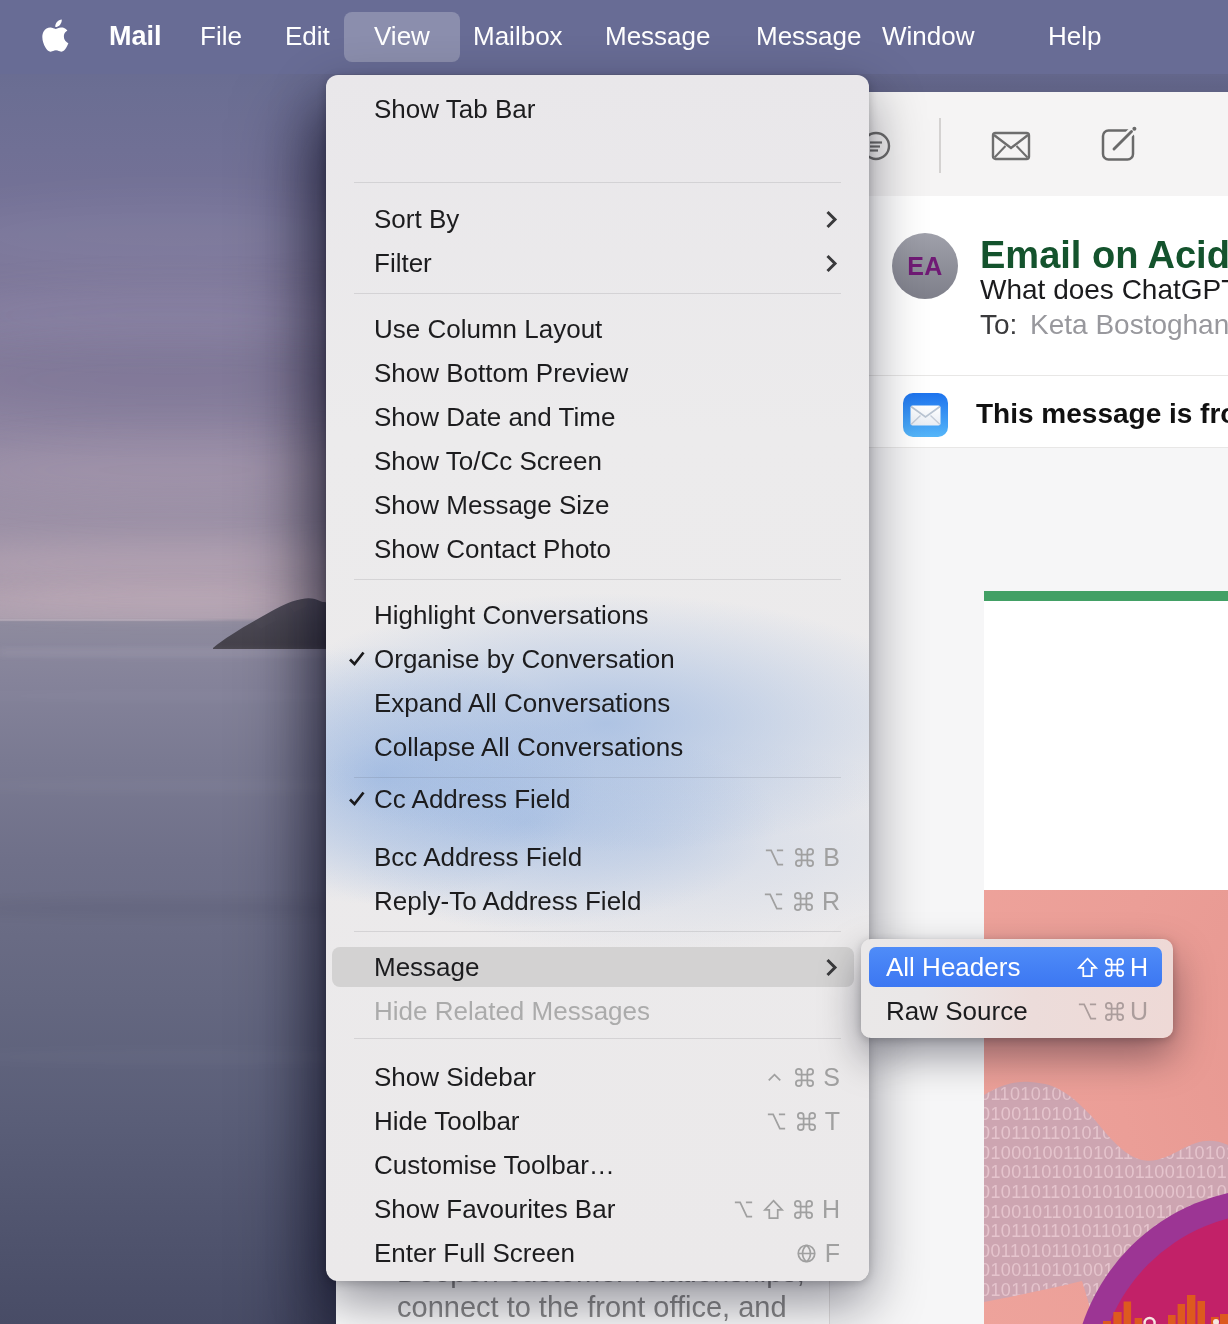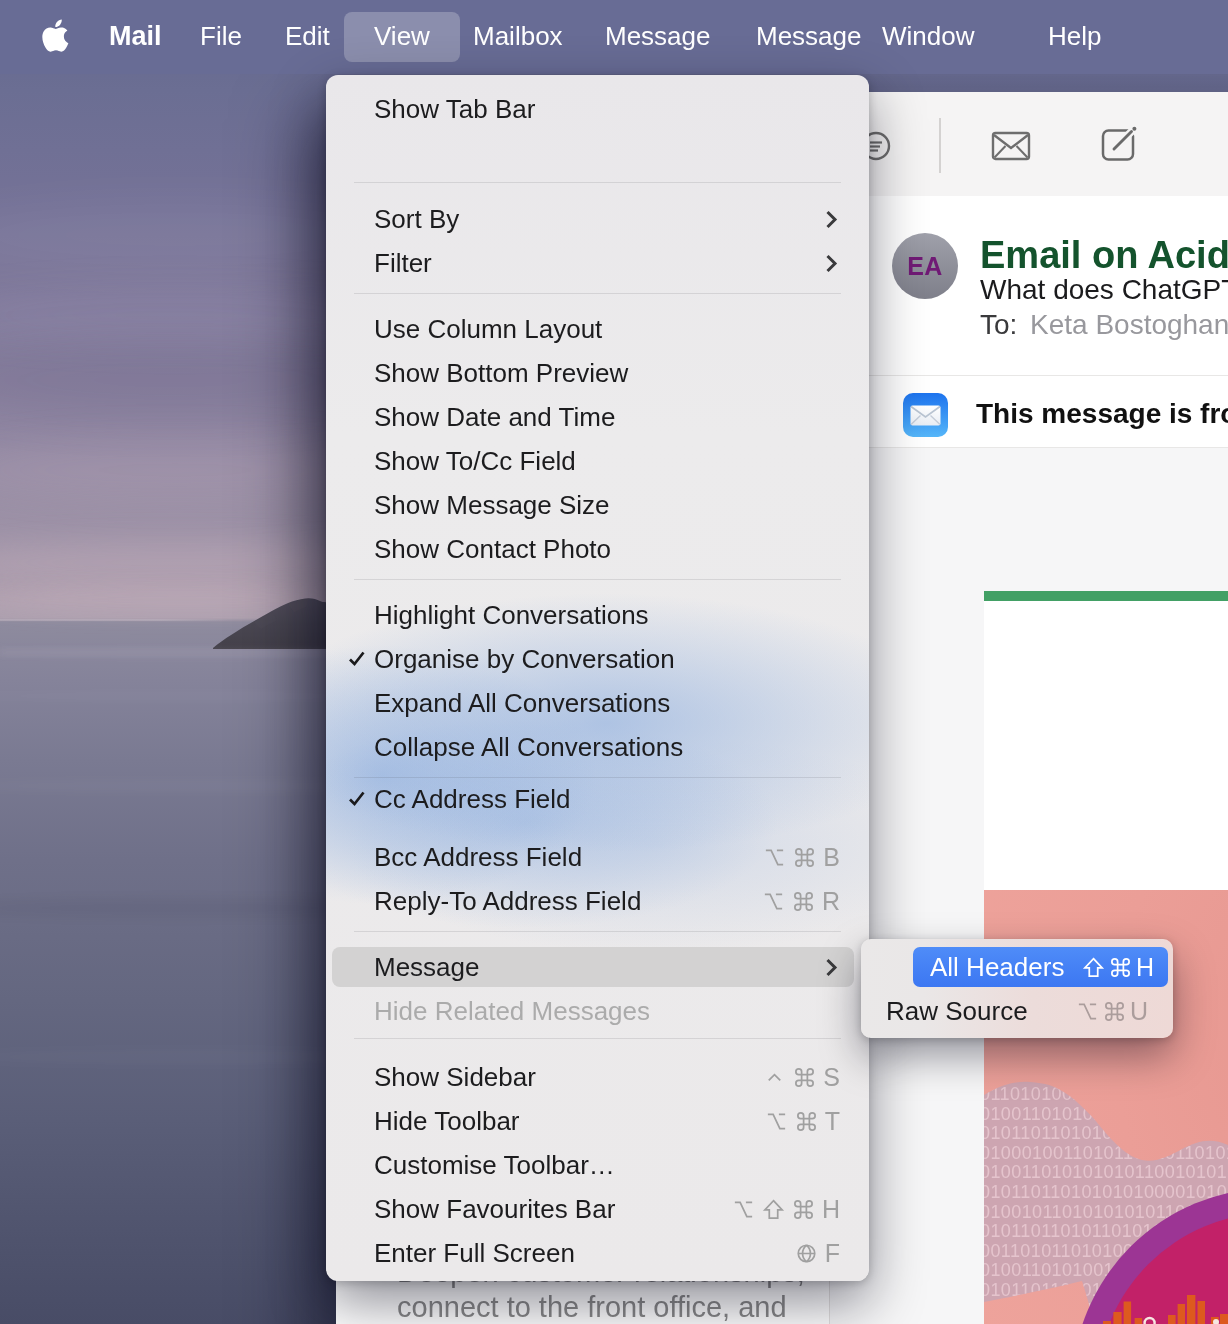--- a/index.html
+++ b/index.html
@@ -34,21 +34,21 @@
 .mi .sc{position:absolute;right:23px;top:0;height:44px;display:flex;align-items:center;gap:7px;color:#a0a0a0;font-size:25px;}
 .mi.dis{color:#ababab;}
 .sep{position:absolute;left:28px;right:28px;height:1px;background:rgba(60,60,67,.13);}
 .chk{position:absolute;left:13px;top:10px;}
 .chev{position:absolute;right:24px;top:11px;}
 #msghl{position:absolute;left:6px;top:872px;right:15px;height:40px;background:#d3d2d2;border-radius:8px;}
 
 #submenu{position:absolute;left:861px;top:939px;width:312px;height:99px;border-radius:10px;
  background:linear-gradient(90deg,#eae8e8 0%,#eae7e7 20%,#ecdcda 55%,#eed9d6 100%);
  box-shadow:0 18px 40px rgba(0,0,20,.4), 0 2px 8px rgba(0,0,0,.2);}
-#ahrow{position:absolute;left:8px;top:8px;width:255px;height:40px;border-radius:7px;background:linear-gradient(180deg,#4f8cf8,#3c77f2);margin-left:44px;}
+#ahrow{position:absolute;left:8px;top:8px;width:293px;height:40px;border-radius:7px;background:linear-gradient(180deg,#4f8cf8,#3c77f2);}
 #ahrow .t{position:absolute;left:17px;top:0;height:40px;line-height:40px;color:#fff;font-size:26px;}
 #ahrow .sc{position:absolute;right:14px;top:0;height:40px;display:flex;align-items:center;gap:4px;color:#fff;font-size:25px;}
 #rsrow{position:absolute;left:8px;top:52px;width:293px;height:40px;}
 #rsrow .t{position:absolute;left:17px;top:0;height:40px;line-height:40px;color:#1c1c1e;font-size:26px;}
 #rsrow .sc{position:absolute;right:14px;top:0;height:40px;display:flex;align-items:center;gap:4px;color:#ab9d9c;font-size:25px;}
 </style></head>
 <body>
 <div id="stage">
 <div id="wall">
 <div class="streak" style="left:-60px;top:200px;width:470px;height:70px;background:rgba(255,255,255,.05);filter:blur(20px);"></div>
@@ -218,21 +218,21 @@
 <div class="mi" style="top:232px">
         <span class="t">Use Column Layout</span>
       </div>
 <div class="mi" style="top:276px">
         <span class="t">Show Bottom Preview</span>
       </div>
 <div class="mi" style="top:320px">
         <span class="t">Show Date and Time</span>
       </div>
 <div class="mi" style="top:364px">
-        <span class="t">Show To/Cc Field</span>
+        <span class="t">Show To/Cc Screen</span>
       </div>
 <div class="mi" style="top:452px">
         <span class="t">Show Contact Photo</span>
       </div>
 <div class="mi" style="top:408px">
         <span class="t">Show Message Size</span>
       </div>
 <div class="sep" style="top:504px"></div>
 <div class="mi" style="top:518px">
         <span class="t">Highlight Conversations</span>

